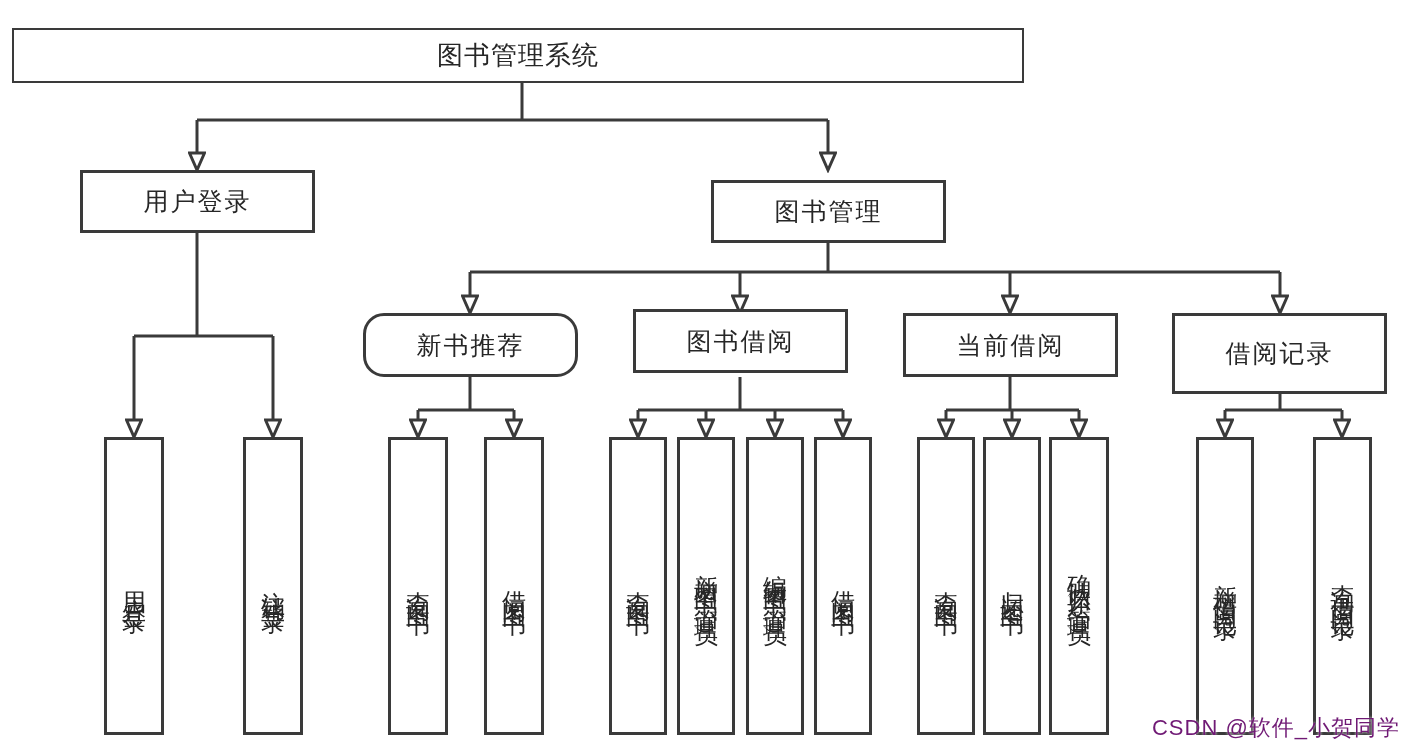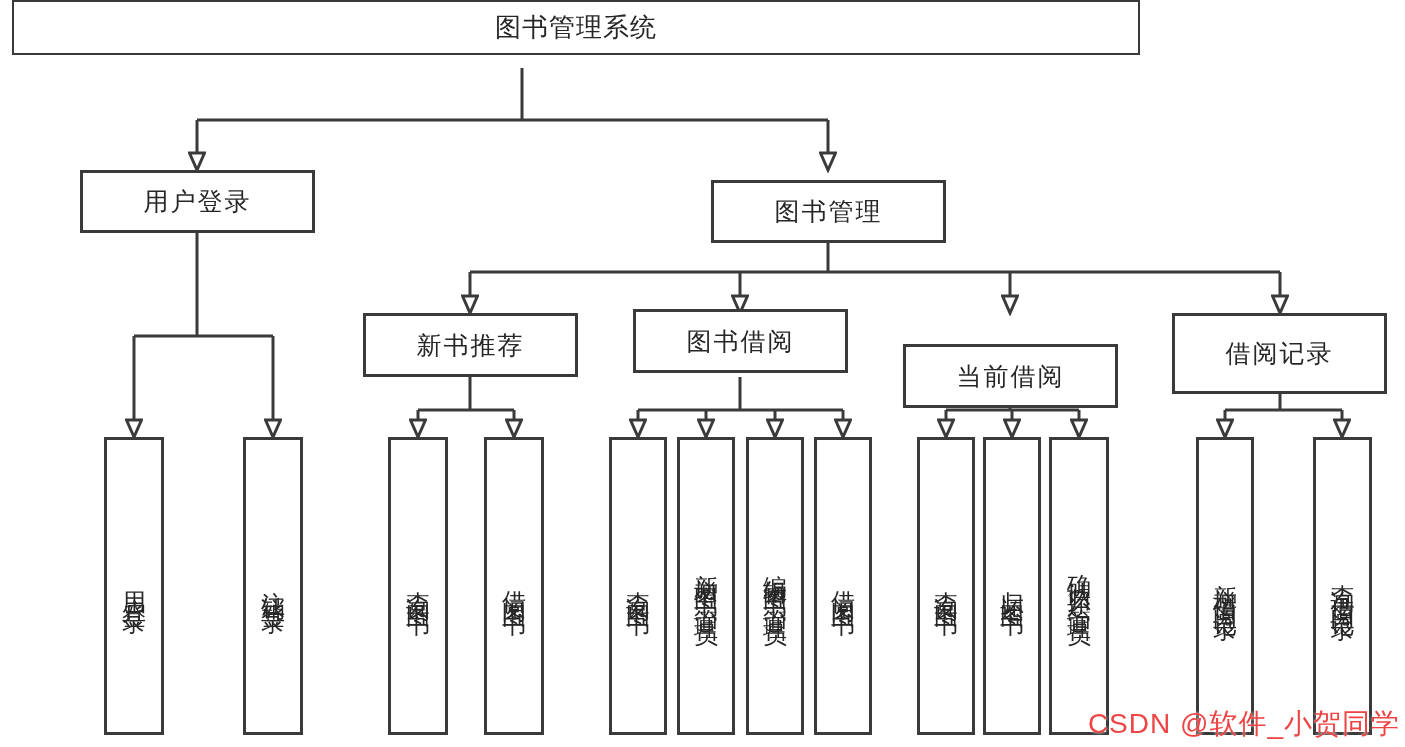--- a/index.html
+++ b/index.html
@@ -15,22 +15,22 @@
   .box.root{border-width:2.5px;}
   .hlabel{font-size:25px;letter-spacing:2px;white-space:nowrap;}
   .root .hlabel{font-size:26px;letter-spacing:1px;}
   .vlabel{
     writing-mode:vertical-rl;text-orientation:mixed;
     font-size:24px;letter-spacing:7px;line-height:1;
   }
   svg.wires{position:absolute;left:0;top:0;z-index:1;}
   svg.wires path{stroke:#3a3a3a;stroke-width:3;fill:none;}
   .watermark{
-    position:absolute;right:5px;bottom:4px;font-size:28px;
-    color:#ef4444;letter-spacing:1px;text-shadow:0 0 3px #ffffff;
+    position:absolute;right:5px;bottom:4px;font-size:22px;
+    color:#701a75;letter-spacing:1px;text-shadow:0 0 3px #ffffff;
     z-index:5;white-space:nowrap;text-align:right;
   }
 </style>
 </head>
 <body>
 
 <div class="canvas">
 
   <svg class="wires" width="1405" height="747" viewBox="0 0 1405 747" aria-hidden="true">
     <defs>
@@ -80,38 +80,38 @@
       <path d="M1079 410 V420" marker-end="url(#arw)"></path>
     </g>
 
     <g>
       <path d="M1280 377 V410 M1225 410 H1342"></path>
       <path d="M1225 410 V420" marker-end="url(#arw)"></path>
       <path d="M1342 410 V420" marker-end="url(#arw)"></path>
     </g>
   </svg>
 
-  <div class="box root" style="left:12px;top:0;width:1128px;height:55px;">
+  <div class="box root" style="left:12px;top:28px;width:1012px;height:55px;">
     <span class="hlabel">图书管理系统</span>
   </div>
 
   <div class="box" style="left:80px;top:170px;width:235px;height:63px;">
     <span class="hlabel">用户登录</span>
   </div>
   <div class="box" style="left:711px;top:180px;width:235px;height:63px;">
     <span class="hlabel">图书管理</span>
   </div>
 
-  <div class="box" style="left:363px;top:313px;width:215px;height:64px;">
+  <div class="box" style="left:363px;top:313px;width:215px;height:64px;border-radius:21px;">
     <span class="hlabel">新书推荐</span>
   </div>
   <div class="box" style="left:633px;top:309px;width:215px;height:64px;">
     <span class="hlabel">图书借阅</span>
   </div>
-  <div class="box" style="left:903px;top:313px;width:215px;height:64px;margin-top:31px;">
+  <div class="box" style="left:903px;top:313px;width:215px;height:64px;">
     <span class="hlabel">当前借阅</span>
   </div>
   <div class="box" style="left:1172px;top:313px;width:215px;height:81px;">
     <span class="hlabel">借阅记录</span>
   </div>
 
   <div class="box leaf" style="left:104px;top:437px;width:60px;height:298px;">
     <span class="vlabel">用户登录</span>
   </div>
   <div class="box leaf" style="left:243px;top:437px;width:60px;height:298px;">

